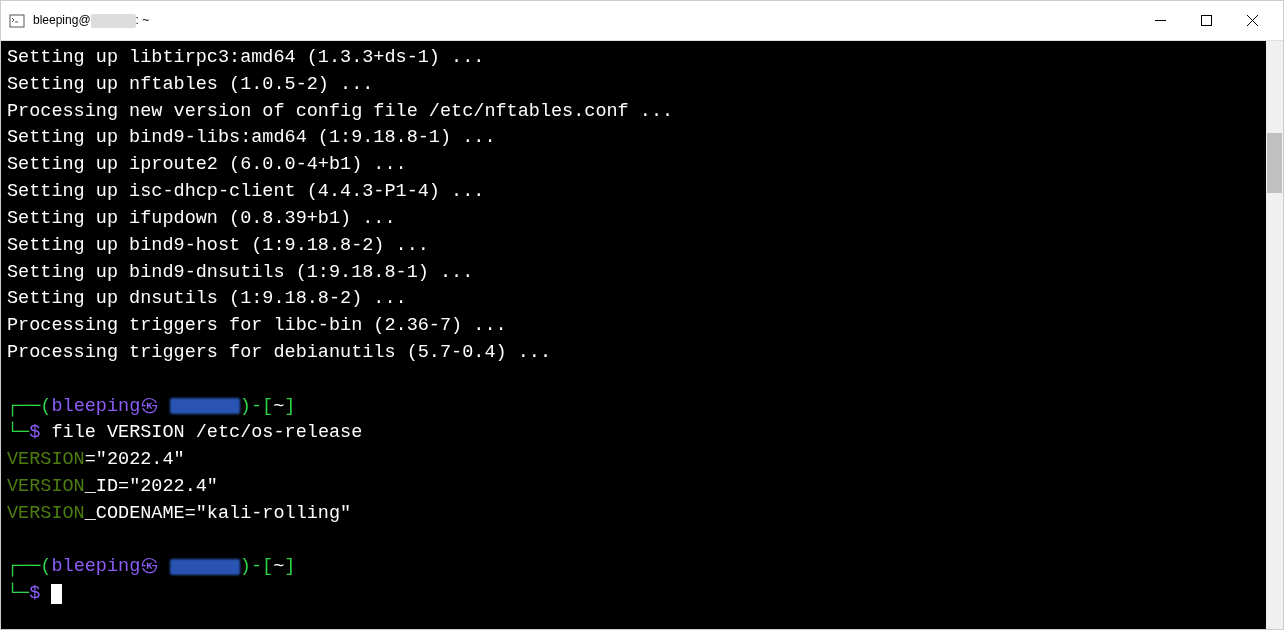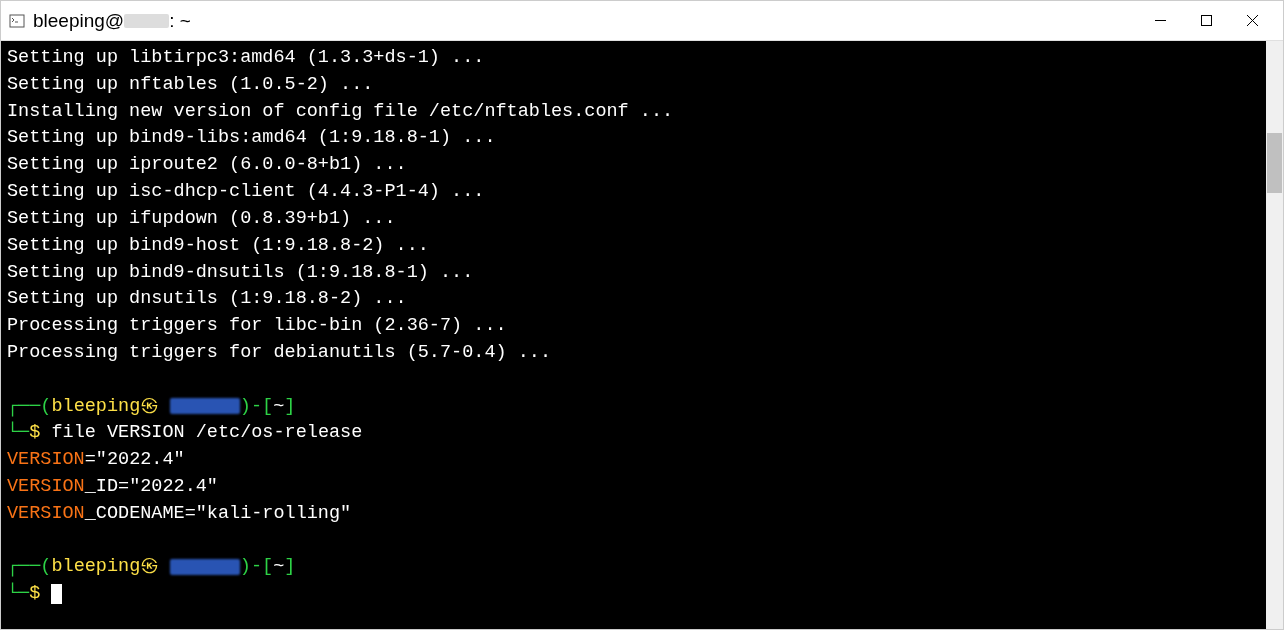--- a/index.html
+++ b/index.html
@@ -32,21 +32,21 @@
       display: flex;
       align-items: center;
       justify-content: center;
     }
     .titlebar-icon svg {
       width: 16px;
       height: 16px;
     }
     .titlebar-title {
       font-family: 'Segoe UI', Arial, sans-serif;
-      font-size: 19px;
+      font-size: 12px;
       color: #000000;
       flex: 1;
     }
     .titlebar-title .redacted {
       display: inline-block;
       width: 45px;
       height: 14px;
       background: #dddddd;
       vertical-align: middle;
       border-radius: 2px;
@@ -88,22 +88,22 @@
     .scrollbar-thumb {
       position: absolute;
       top: 92px;
       left: 1px;
       right: 1px;
       height: 60px;
       background: #c0c0c0;
       border-radius: 0;
     }
     .green { color: #2dd246; }
-    .blue { color: #fde047; }
-    .red { color: #f97316; }
+    .blue { color: #8b5cf6; }
+    .red { color: #4d7c0f; }
     .white { color: #ffffff; }
     .redacted-blue {
       display: inline-block;
       width: 70px;
       height: 16px;
       background: #3b78ff;
       vertical-align: middle;
       border-radius: 2px;
       filter: blur(1px);
       opacity: 0.7;
@@ -147,23 +147,23 @@
             <line x1="0" y1="0" x2="11" y2="11" stroke="#000" stroke-width="1"></line>
             <line x1="11" y1="0" x2="0" y2="11" stroke="#000" stroke-width="1"></line>
           </svg>
       </div>
     </div>
   </div>
 
   <div class="terminal-area">
     <div class="terminal"><span>Setting up libtirpc3:amd64 (1.3.3+ds-1) ...</span>
 <span>Setting up nftables (1.0.5-2) ...</span>
-<span>Installing new version of config file /etc/nftables.conf ...</span>
+<span>Processing new version of config file /etc/nftables.conf ...</span>
 <span>Setting up bind9-libs:amd64 (1:9.18.8-1) ...</span>
-<span>Setting up iproute2 (6.0.0-8+b1) ...</span>
+<span>Setting up iproute2 (6.0.0-4+b1) ...</span>
 <span>Setting up isc-dhcp-client (4.4.3-P1-4) ...</span>
 <span>Setting up ifupdown (0.8.39+b1) ...</span>
 <span>Setting up bind9-host (1:9.18.8-2) ...</span>
 <span>Setting up bind9-dnsutils (1:9.18.8-1) ...</span>
 <span>Setting up dnsutils (1:9.18.8-2) ...</span>
 <span>Processing triggers for libc-bin (2.36-7) ...</span>
 <span>Processing triggers for debianutils (5.7-0.4) ...</span>
 
 <span class="green">┌──(</span><span class="blue">bleeping</span><span class="blue">㉿</span><span class="blue"> </span><span class="redacted-blue"></span><span class="green">)-[</span><span class="white">~</span><span class="green">]</span>
 <span class="green">└─</span><span class="blue">$</span> <span class="white">file VERSION /etc/os-release</span>

